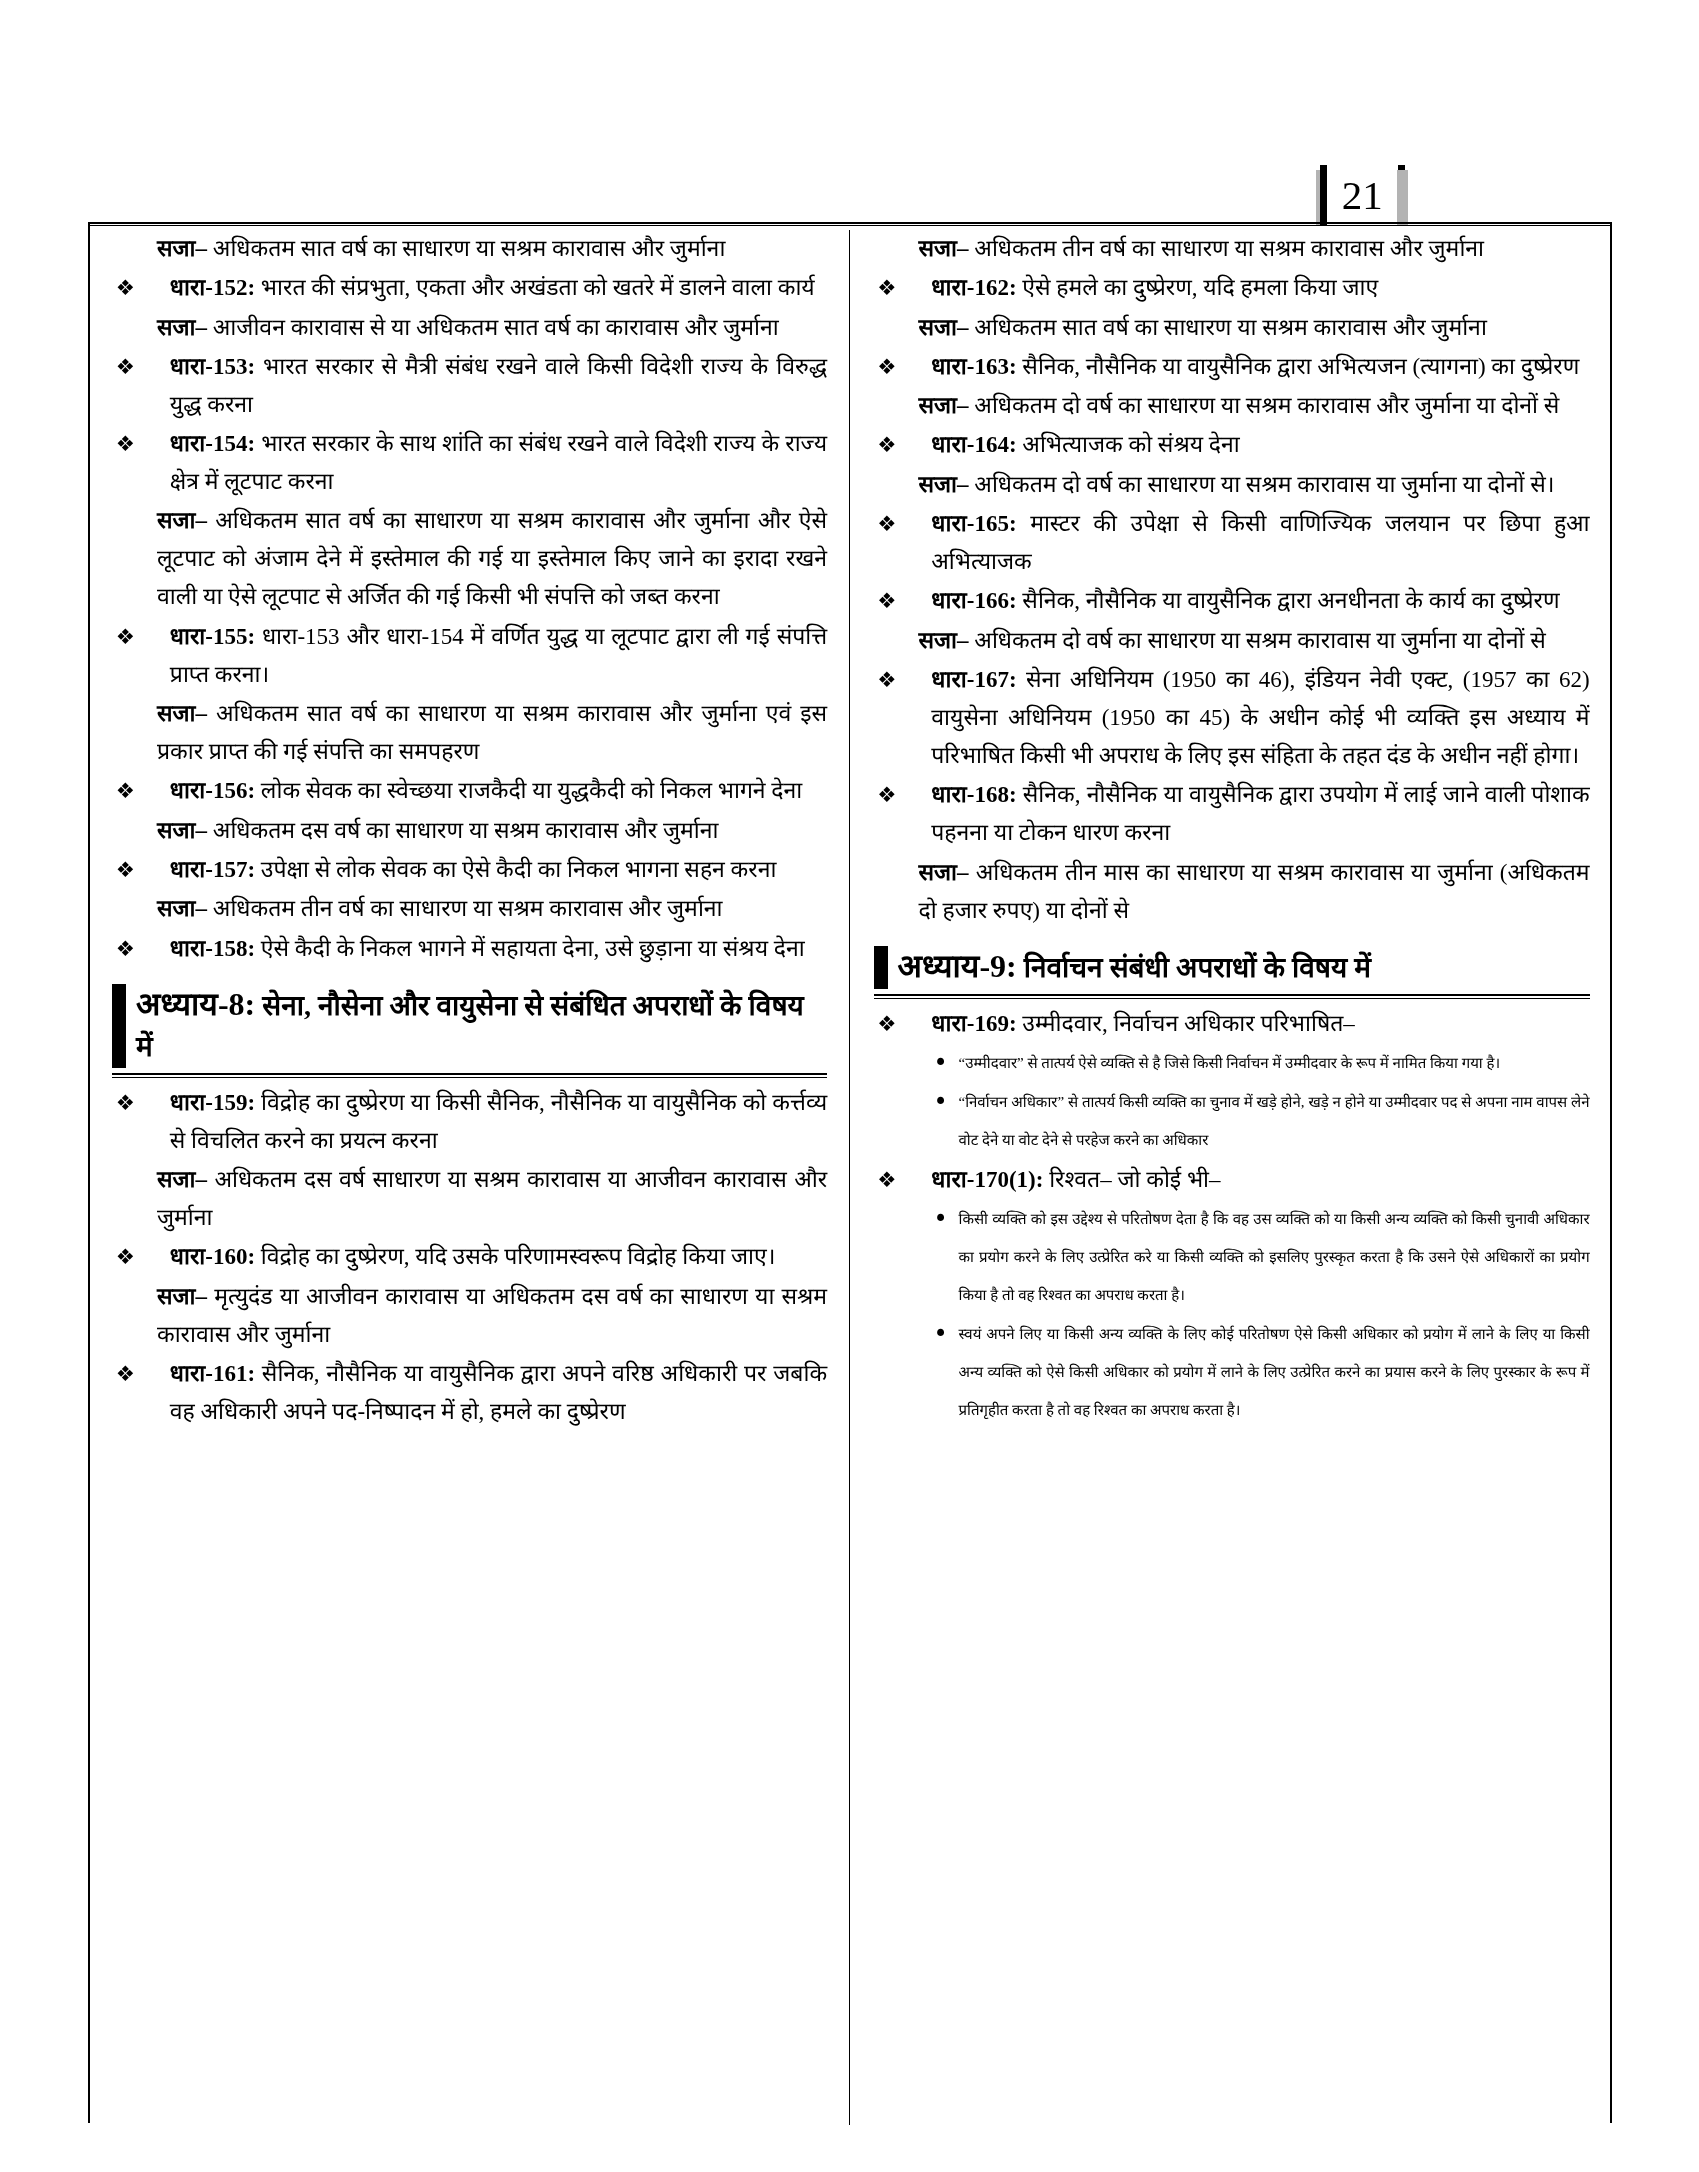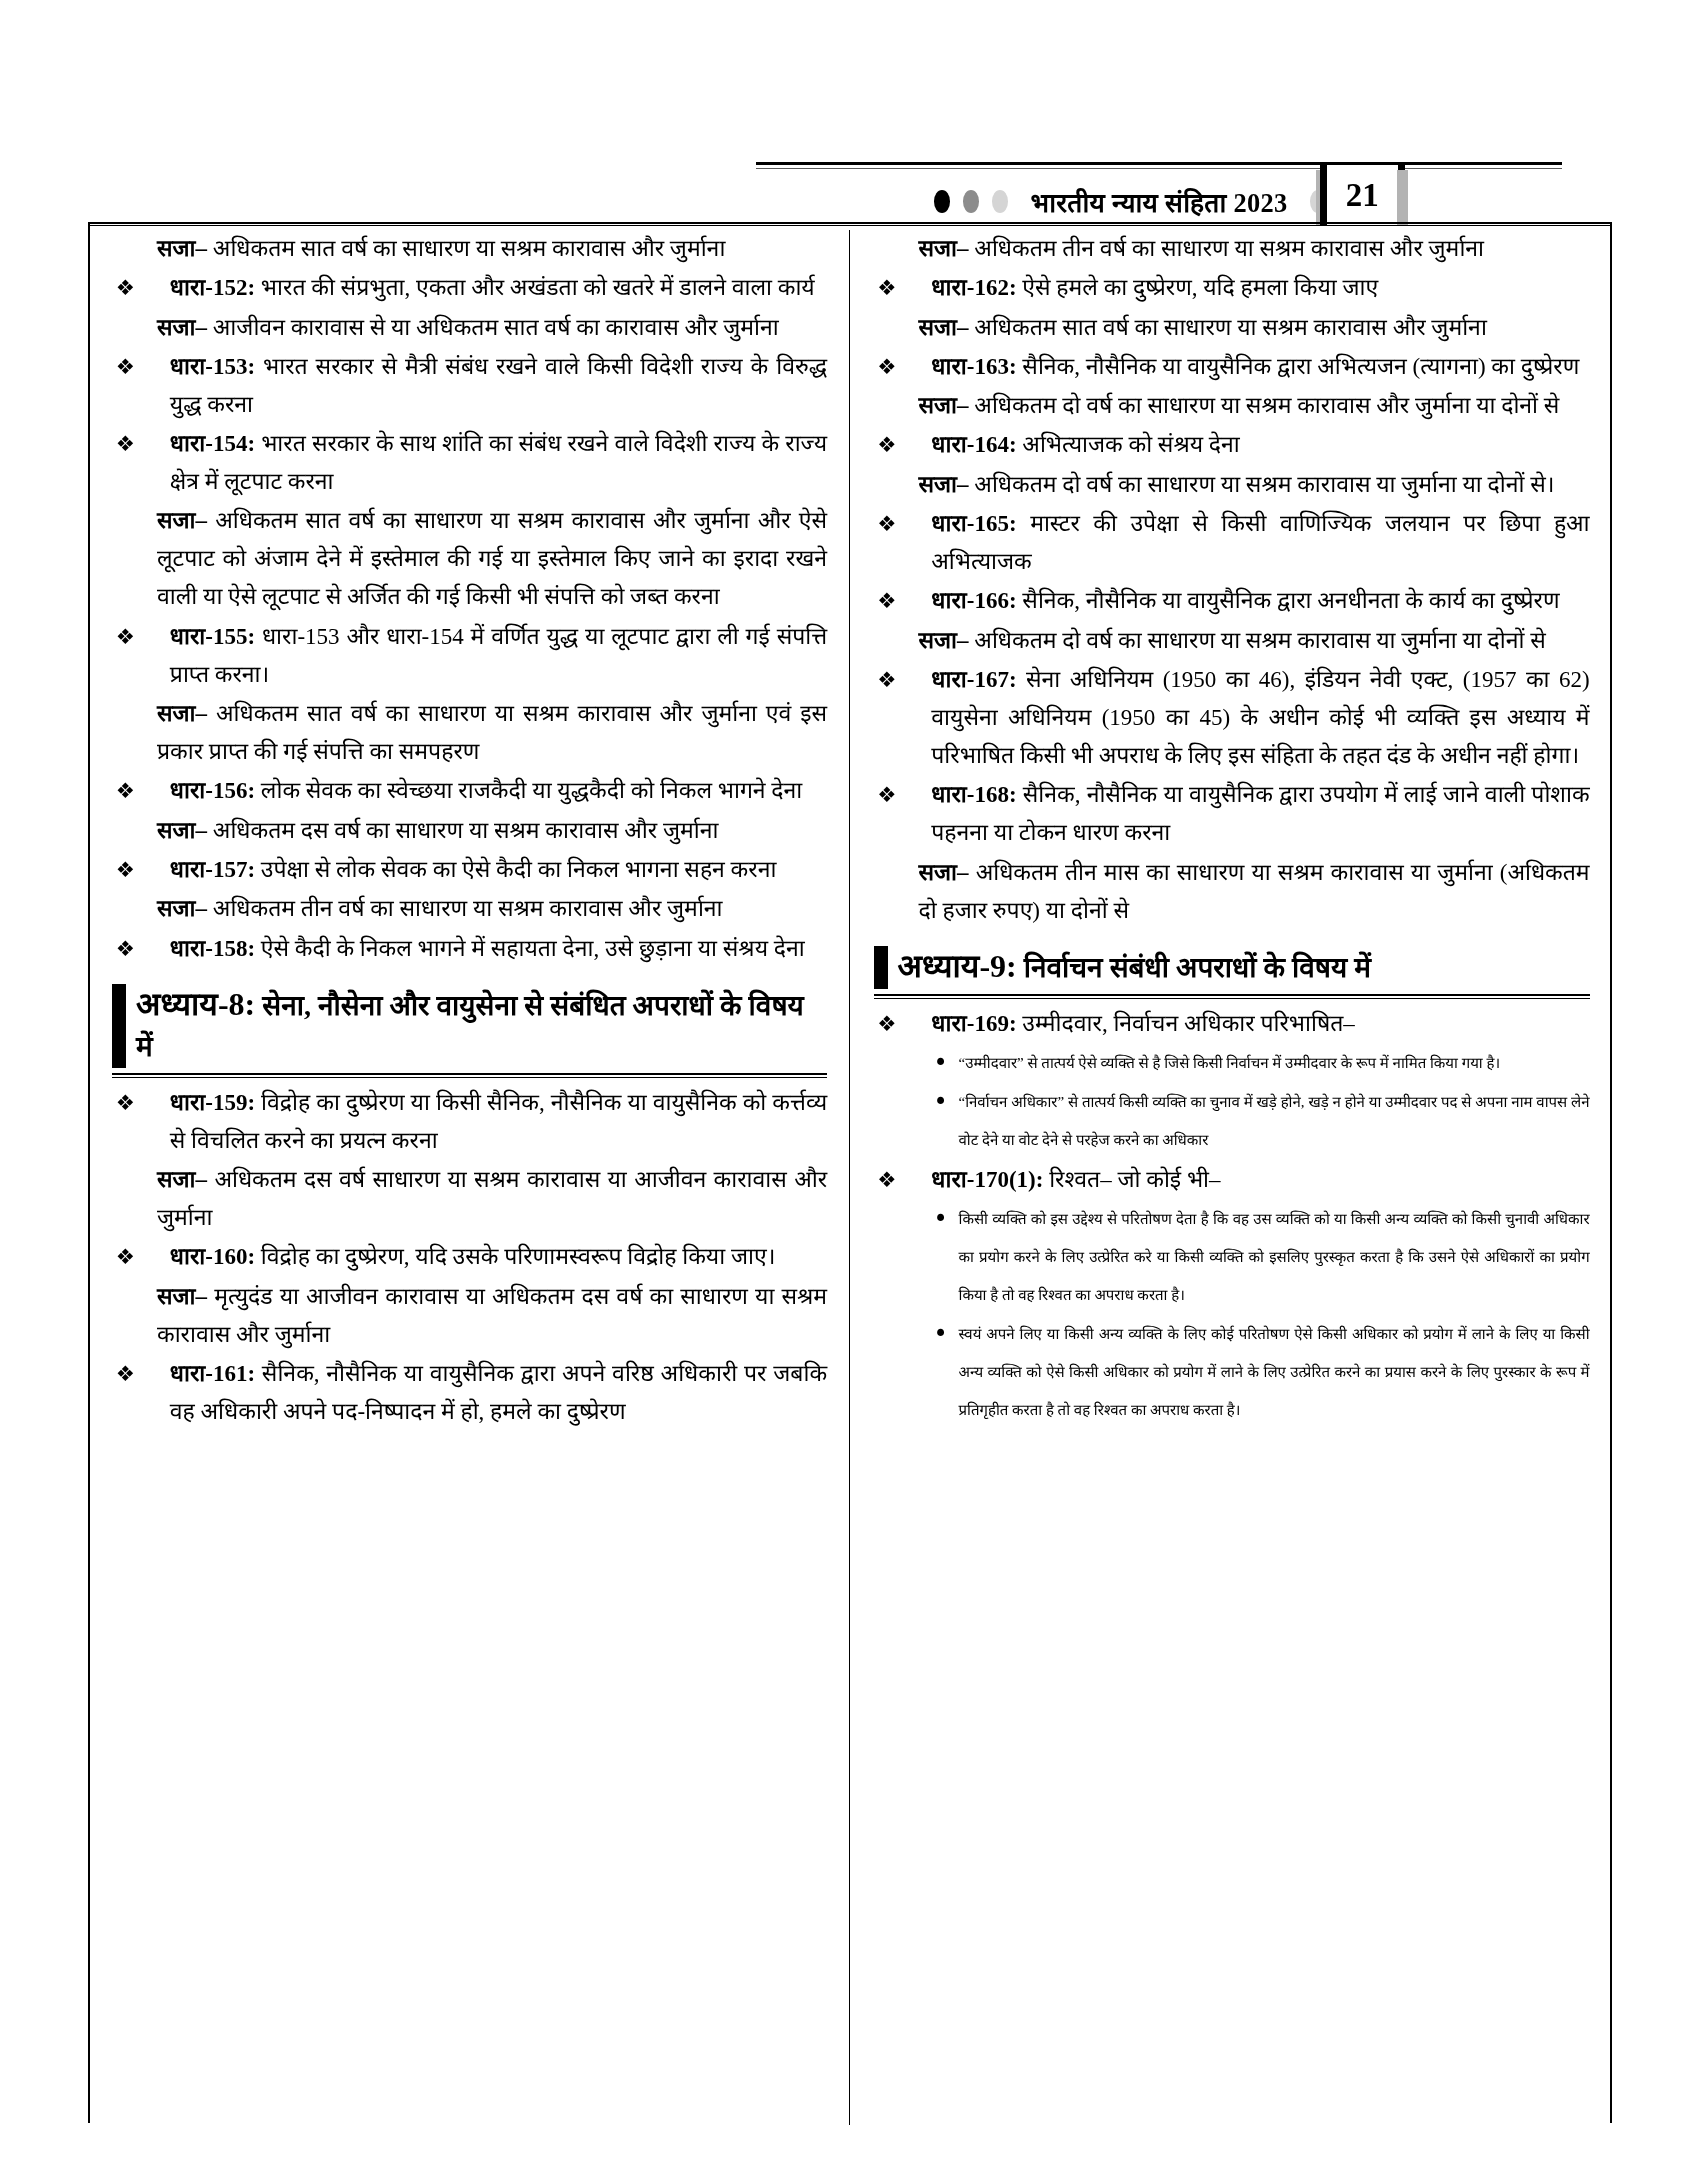--- a/index.html
+++ b/index.html
@@ -108,22 +108,22 @@
     align-items: center;
     justify-content: center;
   }
   .pagenum-shadow-r {
     width: 11.3px;
     background: #b3b3b3;
     margin-left: -7.6px;
     margin-top: 5px;
   }
   .pagenum {
-    font-size: 33px;
-    font-weight: 700;
+    font-size: 41px;
+    font-weight: 400;
     line-height: 1;
     padding: 0 8.8px;
     text-align: right;
   }
 
   
   .head-rule {
     position: absolute;
     left: 88px;
     top: 222px;
@@ -269,35 +269,20 @@
     height: 0.6px;
     background: #000;
     width: 100%;
   }
 </style>
 </head>
 <body>
 
 <div class="page">
 
-  <div class="runhead">
-    <div class="runhead-rules">
-      <div class="rule-thick"></div>
-      <div class="rule-thin"></div>
-    </div>
-    <div class="runhead-inner">
-      <span class="dot dot-dark"></span>
-      <span class="dot dot-mid"></span>
-      <span class="dot dot-light"></span>
-      <span class="runhead-title">भारतीय न्याय संहिता 2023</span>
-      <span class="dot dot-light"></span>
-      <span class="dot dot-mid"></span>
-      <span class="dot dot-dark"></span>
-    </div>
-  </div>
 
   <div class="pagenum-wrap">
     <div class="pagenum-shadow"></div>
     <div class="pagenum-box">
       <span class="pagenum">21</span>
     </div>
     <div class="pagenum-shadow-r"></div>
   </div>
 
   <div class="head-rule"></div>

